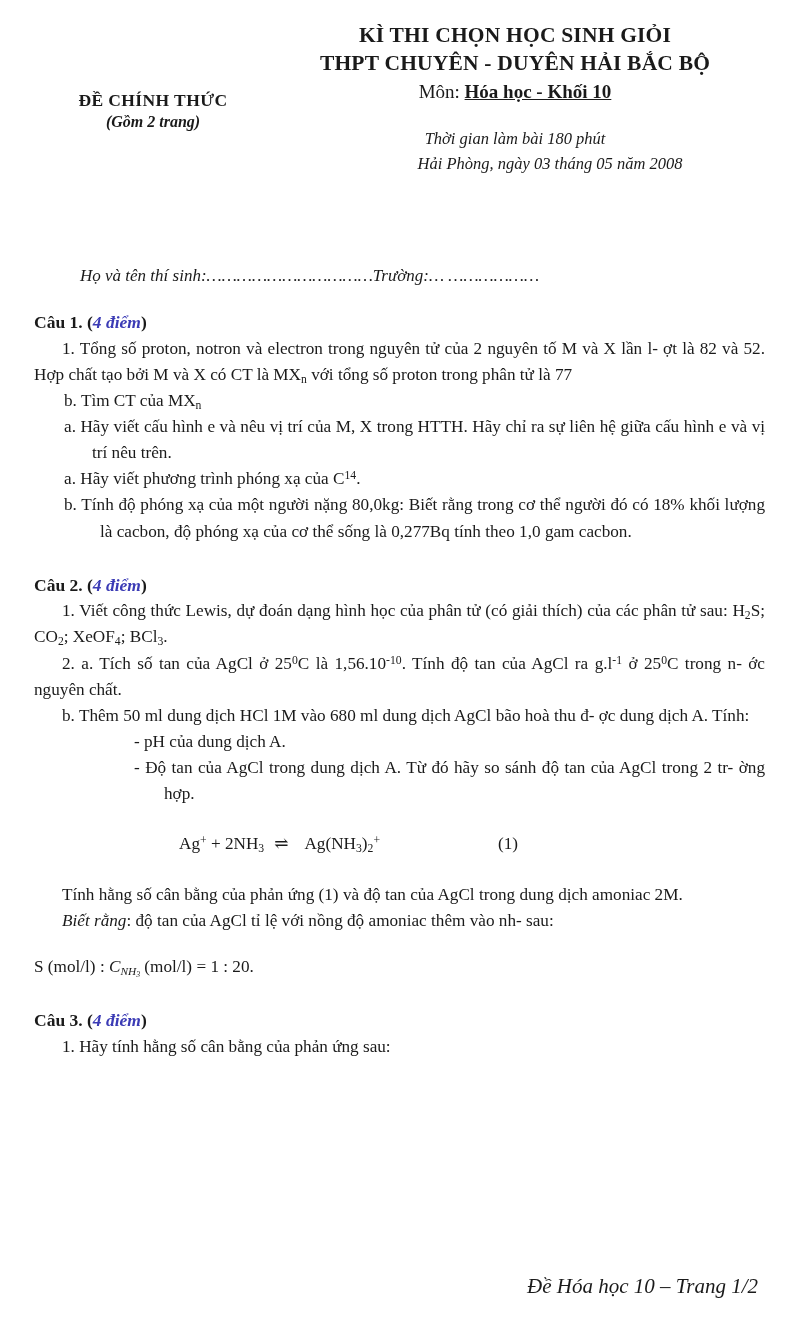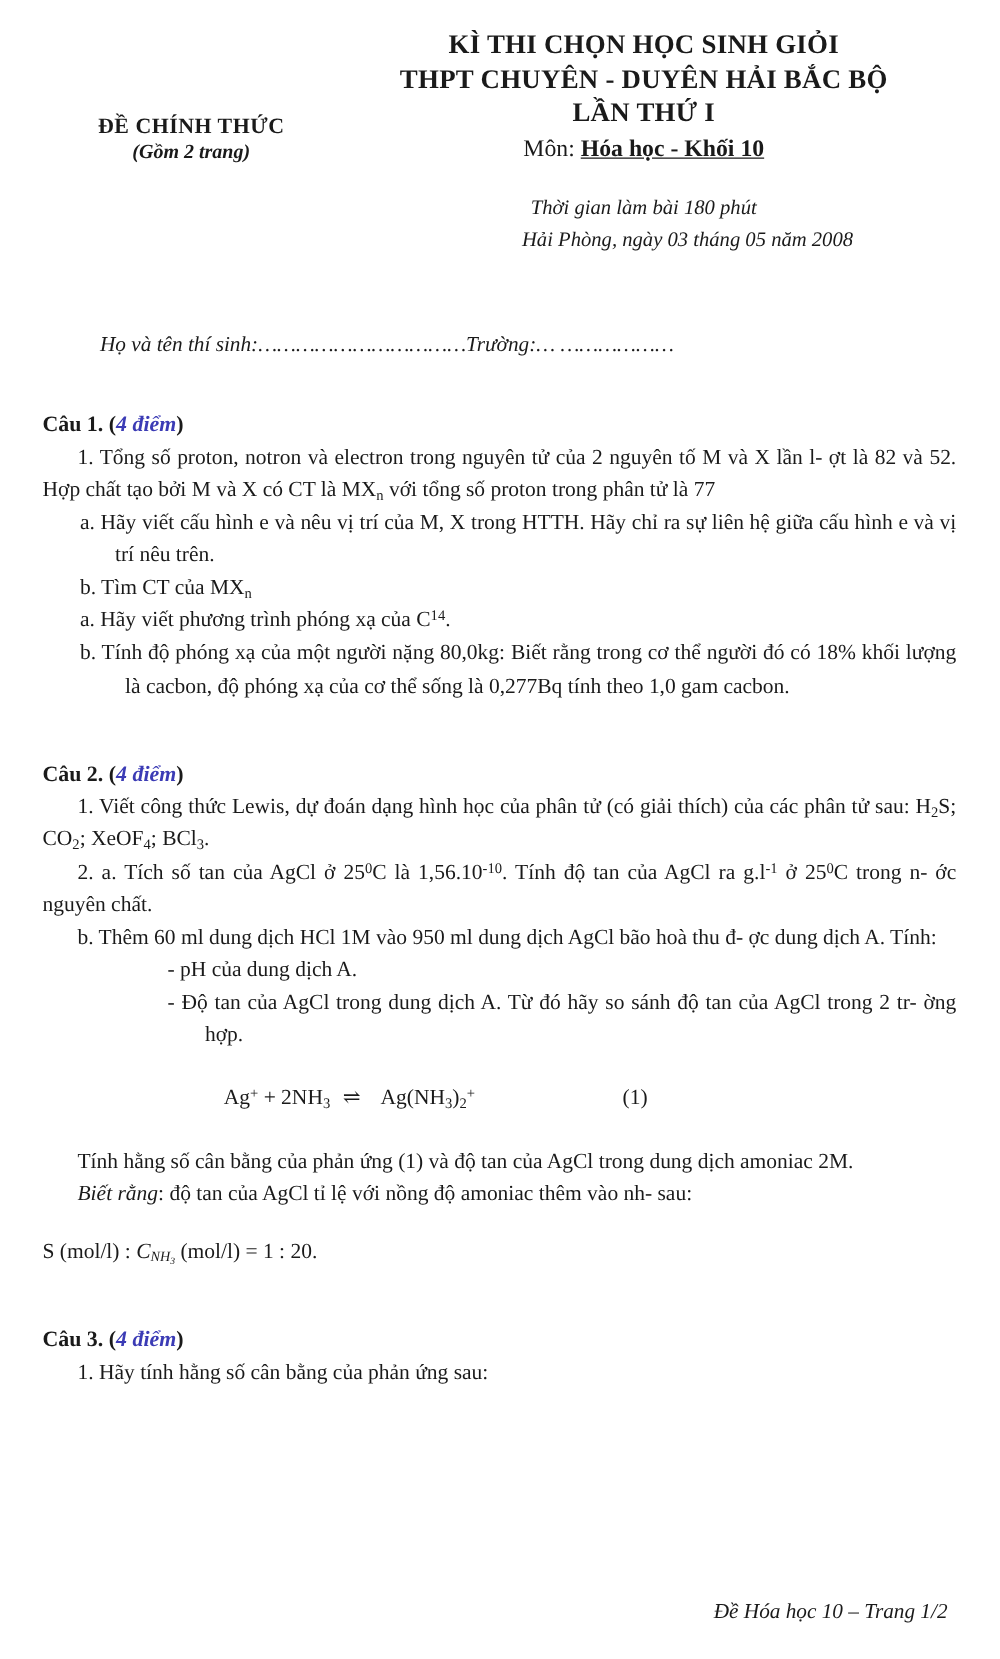--- a/index.html
+++ b/index.html
@@ -106,21 +106,21 @@
     top: 308px;
     width: 800px;
     padding: 0 35px 0 34px;
     box-sizing: border-box;
     font-size: 17.2px;
     line-height: 1.52;
   }
   .q-head {
     font-weight: bold;
     font-size: 17.5px;
-    margin-top: 18px;
+    margin-top: 1px;
   }
   .q-head .pts {
     color: #3b3bb5;
     font-style: italic;
     font-weight: bold;
   }
   .q-head .paren { font-weight: bold; color: #1a1a1a; }
 
   p.para {
     margin: 0;
@@ -174,39 +174,38 @@
   sub { font-size: 0.68em; vertical-align: -0.28em; line-height: 0; }
   sup { font-size: 0.68em; vertical-align: 0.42em; line-height: 0; }
   .ital { font-style: italic; }
   .csub { font-style: italic; font-size: 0.66em; vertical-align: -0.3em; line-height: 0; }
 
   .footer {
     position: absolute;
     right: 42px;
     bottom: 28px;
     font-style: italic;
-    font-size: 17px;
+    font-size: 21px;
   }
 </style>
 </head>
 <body>
 
 <div class="page">
 
   <div class="header">
 
     <div class="hdr-left">
       <div class="official">ĐỀ CHÍNH THỨC</div>
       <div class="pages">(Gồm 2 trang)</div>
     </div>
 
     <div class="hdr-right">
       <div class="t1">KÌ THI CHỌN HỌC SINH GIỎI</div>
       <div class="t2">THPT CHUYÊN - DUYÊN HẢI BẮC BỘ</div>
-      <div class="t3">LẦN THỨ I</div>
       <div class="subject-line">
         <span class="label">Môn:</span>
         <span class="value">Hóa học - Khối 10</span>
       </div>
       <div class="duration">Thời gian làm bài 180 phút</div>
       <div class="place-date">Hải Phòng, ngày 03 tháng 05 năm 2008</div>
     </div>
   </div>
 
   <div class="student-line">
@@ -214,40 +213,40 @@
   </div>
 
   <div class="content">
 
     <div class="q-head">
       <span>Câu 1</span><span class="paren">. (</span><span class="pts">4 điểm</span><span class="paren">)</span>
     </div>
 
     <p class="para"><span>1. Tổng số proton, notron và electron trong nguyên tử của 2 nguyên tố M và X lần l- ợt là 82 và 52. Hợp chất tạo bởi M và X có CT là MX</span><sub>n</sub><span> với tổng số proton trong phân tử là 77</span></p>
 
+    <p class="sub"><span>b. Tìm CT của MX</span><sub>n</sub></p>
+
     <p class="sub hang">a. Hãy viết cấu hình e và nêu vị trí của M, X trong HTTH. Hãy chỉ ra sự liên hệ giữa cấu hình e và vị trí nêu trên.</p>
-
-    <p class="sub"><span>b. Tìm CT của MX</span><sub>n</sub></p>
 
 
     <p class="sub hang2"><span>a.   Hãy viết phương trình phóng xạ của C</span><sup>14</sup><span>.</span></p>
 
     <p class="sub hang2">b.   Tính độ phóng xạ của một người nặng 80,0kg: Biết rằng trong cơ thể người đó có 18% khối lượng là cacbon, độ phóng xạ của cơ thể sống là 0,277Bq tính theo 1,0 gam cacbon.</p>
 
     <div class="gap-lg"></div>
 
     <div class="q-head">
       <span>Câu 2</span><span class="paren">. (</span><span class="pts">4 điểm</span><span class="paren">)</span>
     </div>
 
     <p class="para"><span>1. Viết công thức Lewis, dự đoán dạng hình học của phân tử (có giải thích) của các phân tử sau: H</span><sub>2</sub><span>S; CO</span><sub>2</sub><span>; XeOF</span><sub>4</sub><span>; BCl</span><sub>3</sub><span>.</span></p>
 
     <p class="para"><span>2. a. Tích số tan của AgCl ở 25</span><sup>0</sup><span>C là 1,56.10</span><sup>-10</sup><span>. Tính độ tan của AgCl ra g.l</span><sup>-1</sup><span> ở 25</span><sup>0</sup><span>C trong n- ớc nguyên chất.</span></p>
 
-    <p class="para">b. Thêm 60 ml dung dịch HCl 1M vào 950 ml dung dịch AgCl bão hoà thu đ- ợc dung dịch A. Tính:</p>
+    <p class="para">b. Thêm 50 ml dung dịch HCl 1M vào 680 ml dung dịch AgCl bão hoà thu đ- ợc dung dịch A. Tính:</p>
 
     <p class="dash">- pH của dung dịch A.</p>
 
     <p class="dash wrap">- Độ tan của AgCl trong dung dịch A. Từ đó hãy so sánh độ tan của AgCl trong 2 tr- ờng hợp.</p>
 
 
     <div class="gap-sm"></div>
 
     <p class="eqline"><span>Ag</span><sup>+</sup><span> + 2NH</span><sub>3</sub><span class="eq-arrow">⇌</span><span>Ag(NH</span><sub>3</sub><span>)</span><sub>2</sub><sup>+</sup><span class="eqnum">(1)</span></p>
 

